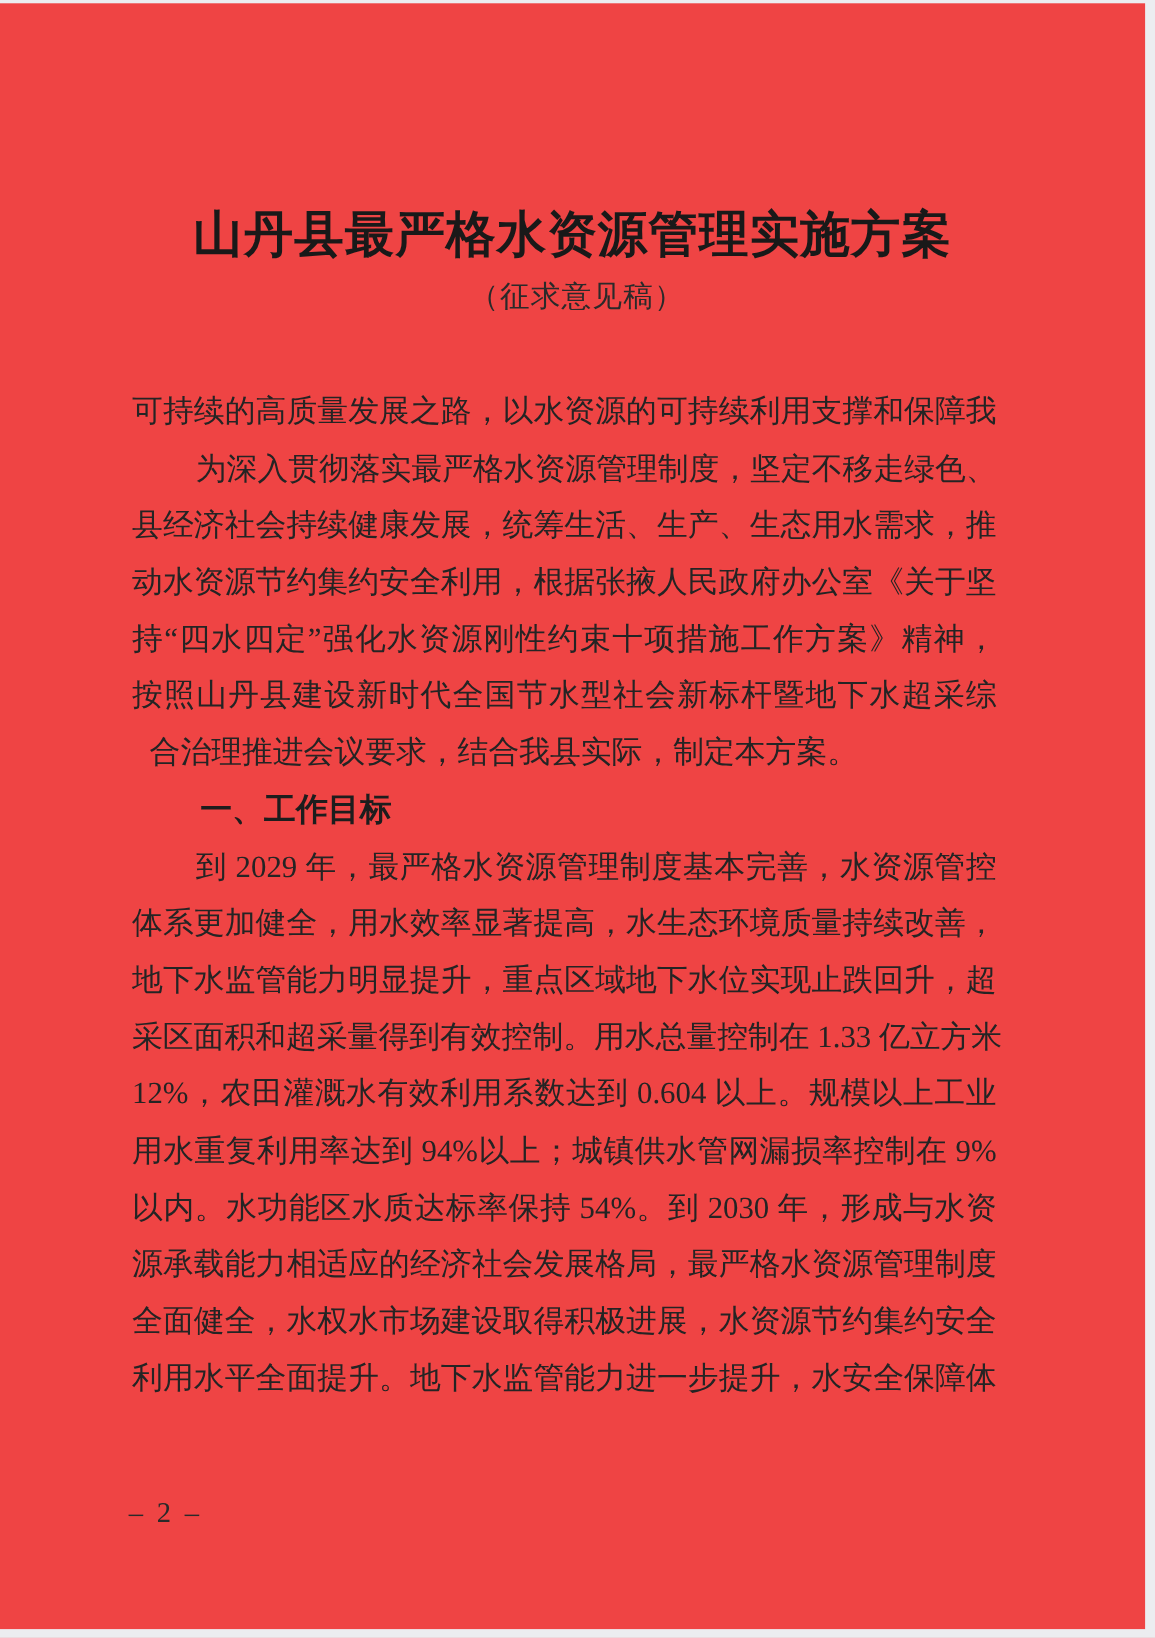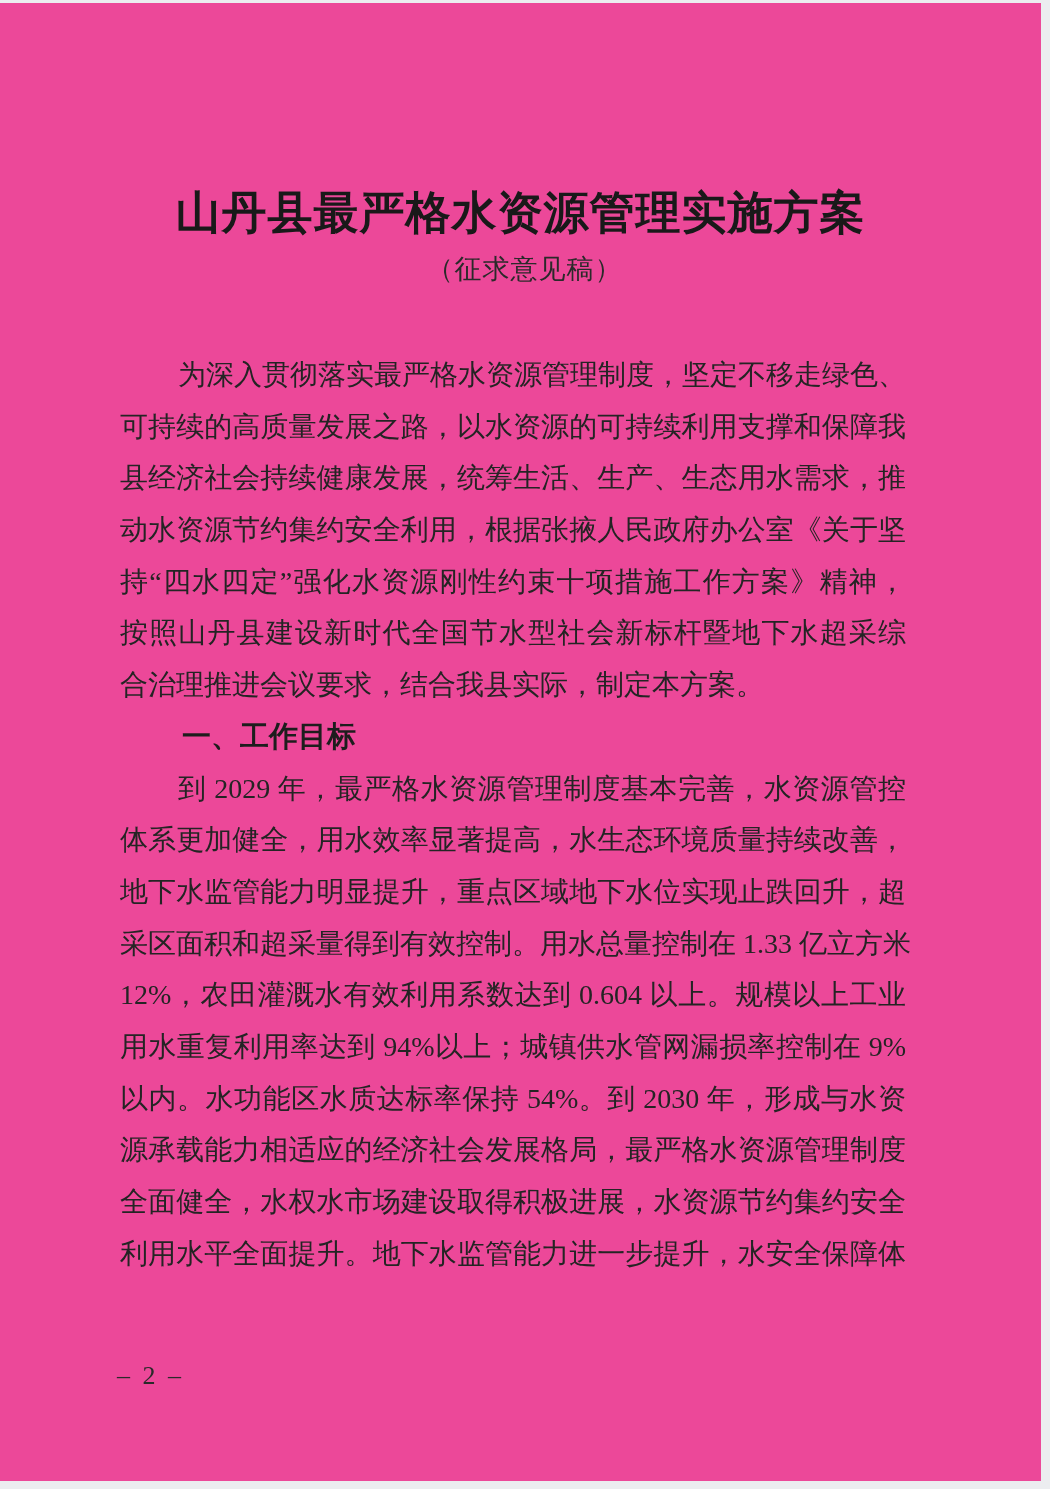--- a/index.html
+++ b/index.html
@@ -13,21 +13,21 @@
     position: relative;
     overflow: hidden;
     font-family: "Liberation Serif", "DejaVu Serif", serif;
   }
   .page {
     position: absolute;
     left: 0;
     top: 3px;
     width: 1041px;
     height: 1478px;
-    background: #ec4899;
+    background: #ef4444;
   }
   .doc-title {
     position: absolute;
     left: 0;
     width: 100%;
     top: 180px;
     text-align: center;
     font-size: 45px;
     font-weight: bold;
     letter-spacing: 1px;
@@ -56,20 +56,21 @@
     height: 51.7px;
     line-height: 51.7px;
     text-align: justify;
     text-align-last: justify;
     text-justify: inter-ideograph;
     white-space: nowrap;
   }
   .ln.short {
     text-align: right;
     text-align-last: left;
+    margin-left: 16px;
   }
   .ln.indent {
     text-indent: 58px;
   }
   .ln.heading {
     text-align: center;
     text-align-last: left;
     text-indent: 62px;
     font-family: "Liberation Sans", "DejaVu Sans", sans-serif;
     font-weight: bold;
@@ -88,22 +89,22 @@
 </head>
 <body>
 
 <div class="page">
 
   <div class="doc-title">山丹县最严格水资源管理实施方案</div>
 
   <div class="doc-subtitle">（征求意见稿）</div>
 
   <div class="body-text">
+    <div class="ln">可持续的高质量发展之路，以水资源的可持续利用支撑和保障我</div>
     <div class="ln indent">为深入贯彻落实最严格水资源管理制度，坚定不移走绿色、</div>
-    <div class="ln">可持续的高质量发展之路，以水资源的可持续利用支撑和保障我</div>
     <div class="ln">县经济社会持续健康发展，统筹生活、生产、生态用水需求，推</div>
     <div class="ln">动水资源节约集约安全利用，根据张掖人民政府办公室《关于坚</div>
     <div class="ln">持“四水四定”强化水资源刚性约束十项措施工作方案》精神，</div>
     <div class="ln">按照山丹县建设新时代全国节水型社会新标杆暨地下水超采综</div>
     <div class="ln short">合治理推进会议要求，结合我县实际，制定本方案。</div>
 
     <div class="ln heading">一、工作目标</div>
 
     <div class="ln indent">到 2029 年，最严格水资源管理制度基本完善，水资源管控</div>
     <div class="ln">体系更加健全，用水效率显著提高，水生态环境质量持续改善，</div>

